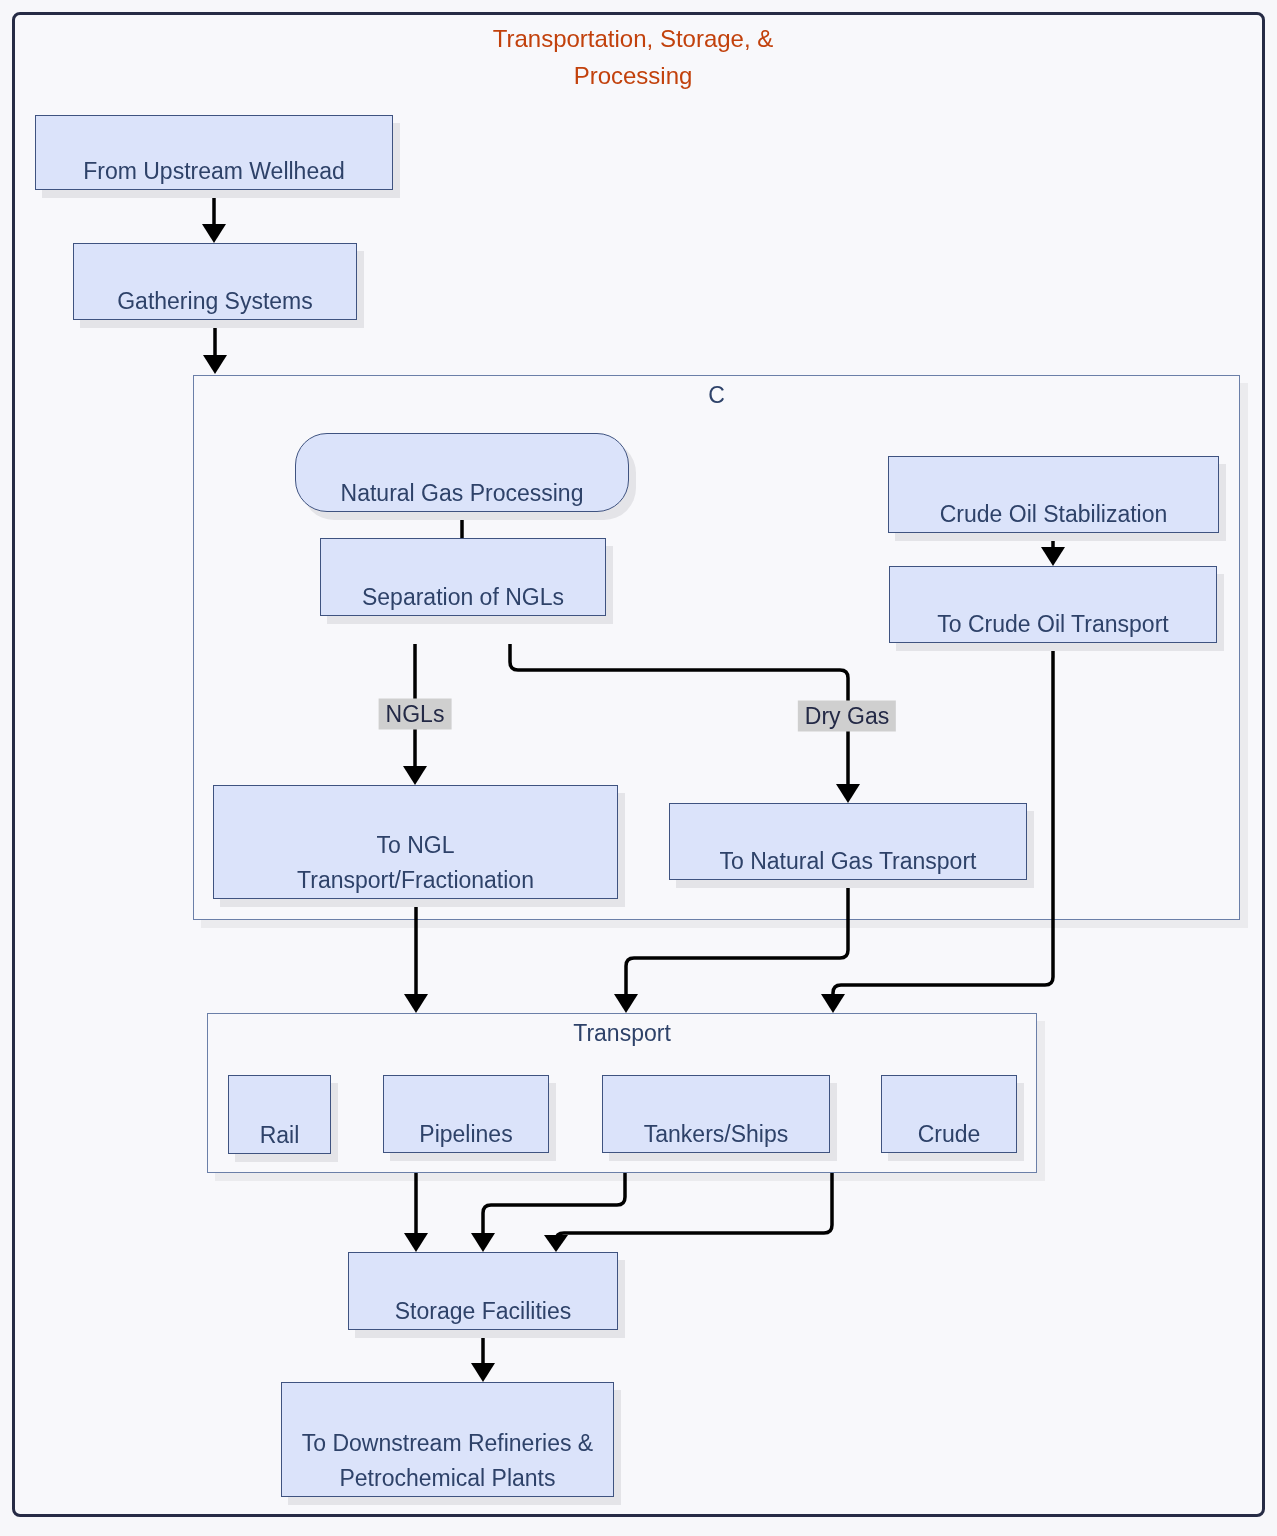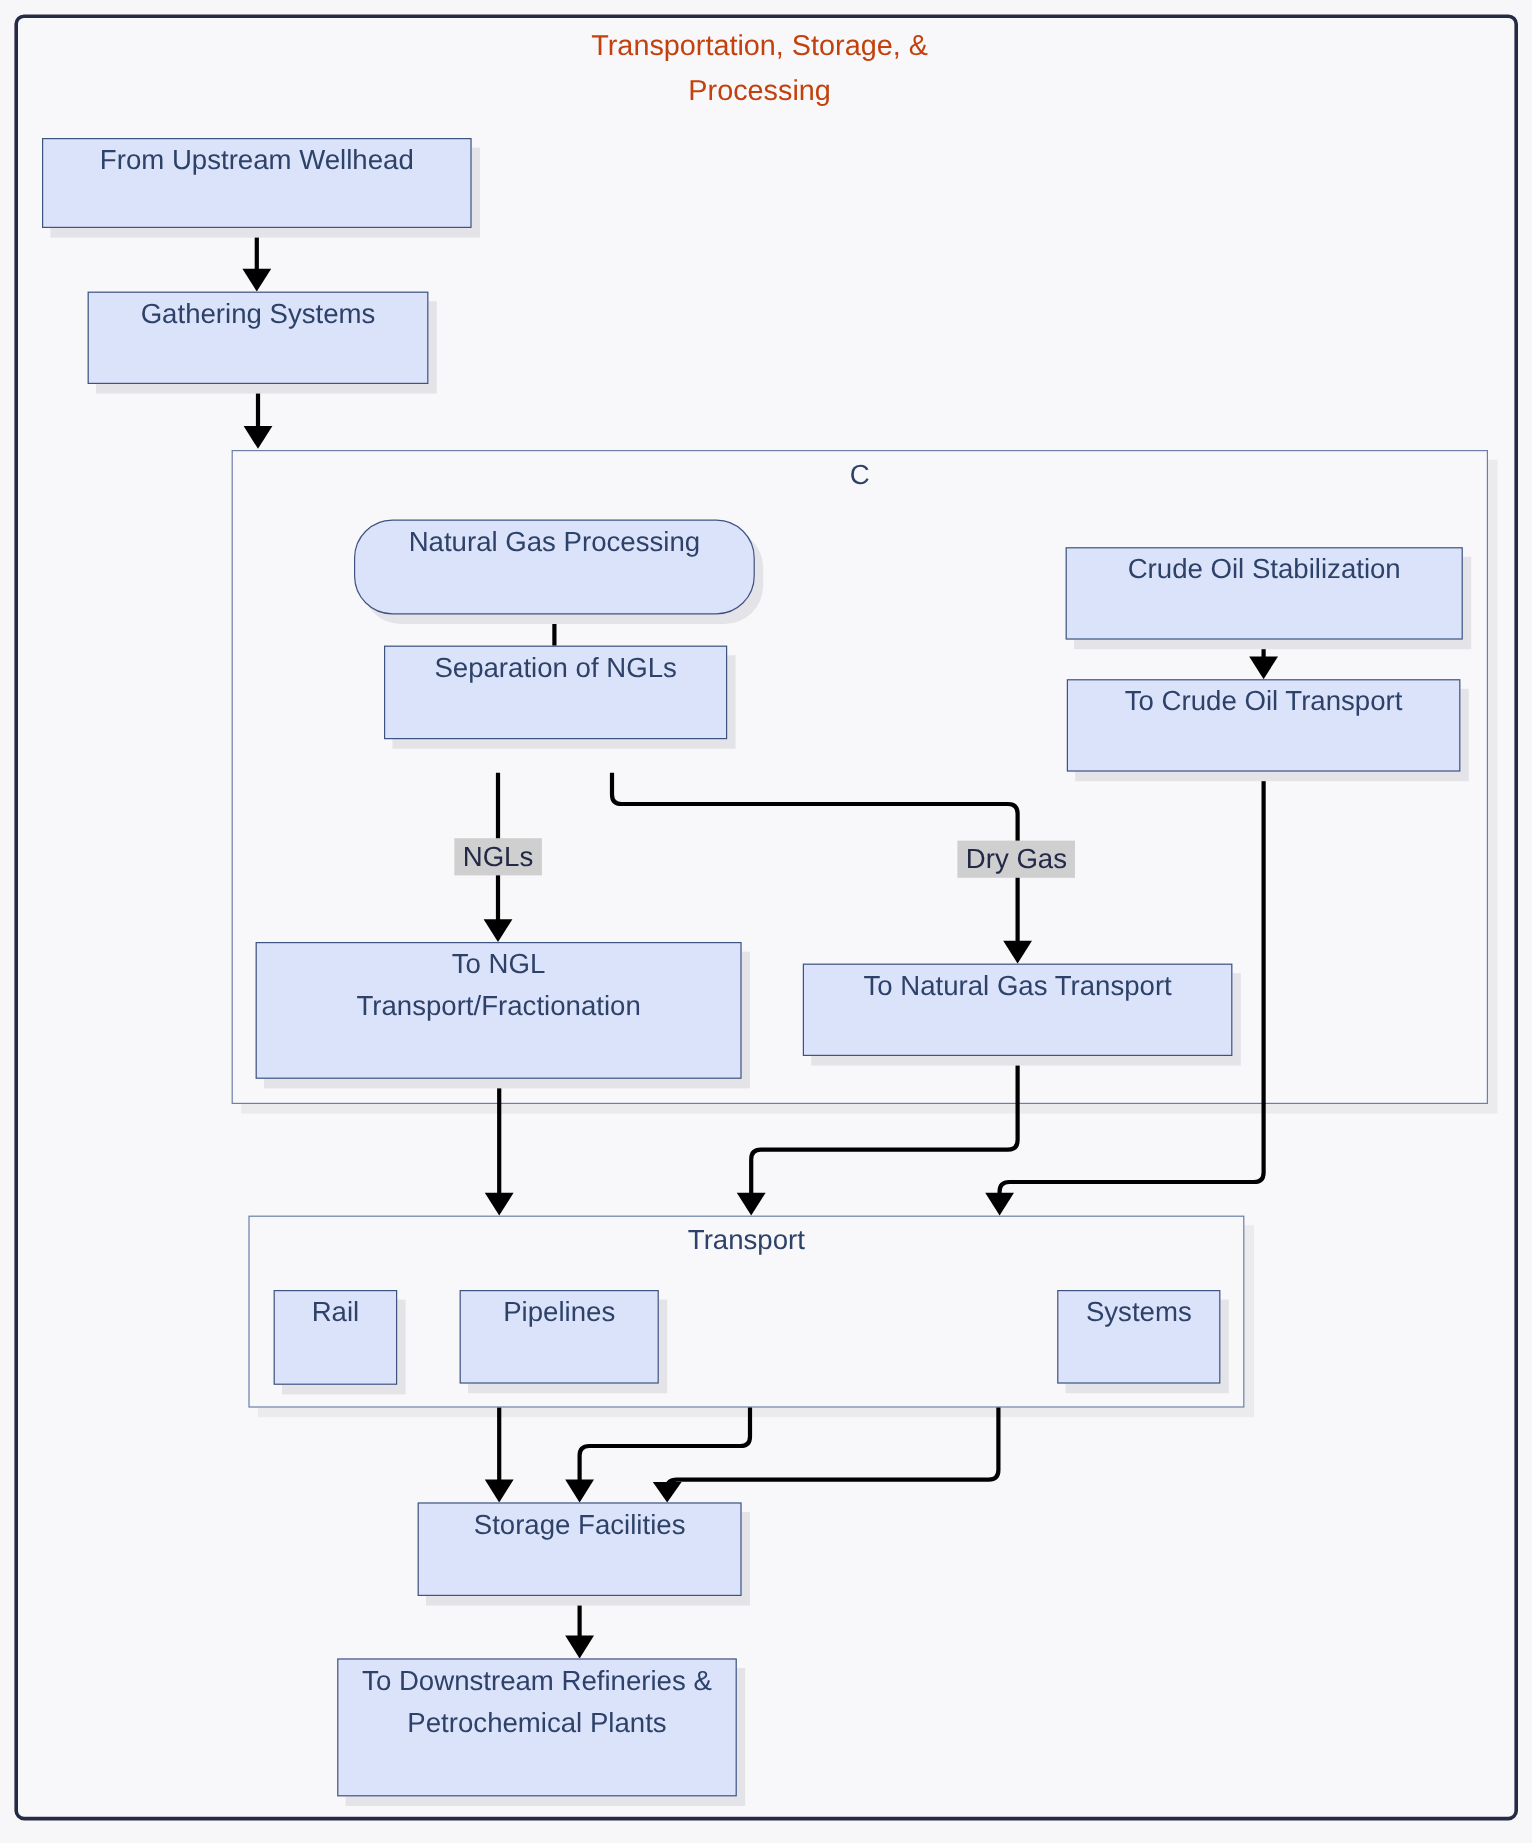--- a/index.html
+++ b/index.html
@@ -28,21 +28,21 @@
   }
   .cluster-c{left:193px;top:375px;width:1047px;height:545px;}
   .cluster-t{left:207px;top:1013px;width:830px;height:160px;}
   svg.edges{position:absolute;left:0;top:0;}
   .edge{stroke:#000;stroke-width:3.5;fill:none;}
   .arrowhead{fill:#000;stroke:none;}
   .node{
     position:absolute;box-sizing:border-box;
     background:#dbe3fa;border:1.6px solid #3f5380;
     box-shadow:7px 8px 0 0 #e4e4e8;
-    display:flex;flex-direction:column;align-items:center;justify-content:flex-start;
+    display:flex;flex-direction:column;align-items:center;justify-content:flex-end;
     font-size:23px;line-height:35px;color:#2e4269;font-weight:500;
     text-align:center;
   }
   .n-upstream{left:35px;top:115px;width:358px;height:75px;}
   .n-gathering{left:73px;top:243px;width:284px;height:77px;}
   .n-ngp{left:295px;top:433px;width:334px;height:79px;border-radius:32px;}
   .n-sep{left:320px;top:538px;width:286px;height:78px;}
   .n-cos{left:888px;top:436px;width:331px;height:77px;margin-top:20px;}
   .n-cot{left:889px;top:566px;width:328px;height:77px;}
   .n-nglt{left:213px;top:785px;width:405px;height:114px;}
@@ -133,22 +133,25 @@
   </div>
   <div class="node n-ngt">
     <span>To Natural Gas Transport</span>
   </div>
   <div class="node n-rail">
     <span>Rail</span>
   </div>
   <div class="node n-pipelines">
     <span>Pipelines</span>
   </div>
+  <div class="node n-tankers">
+    <span>Tankers/Ships</span>
+  </div>
   <div class="node n-trucks">
-    <span>Systems</span>
+    <span>Crude</span>
   </div>
   <div class="node n-storage">
     <span>Storage Facilities</span>
   </div>
   <div class="node n-downstream">
     <span>To Downstream Refineries &amp;</span>
     <span>Petrochemical Plants</span>
   </div>
 
   <div class="edge-label el-ngls">NGLs</div>

